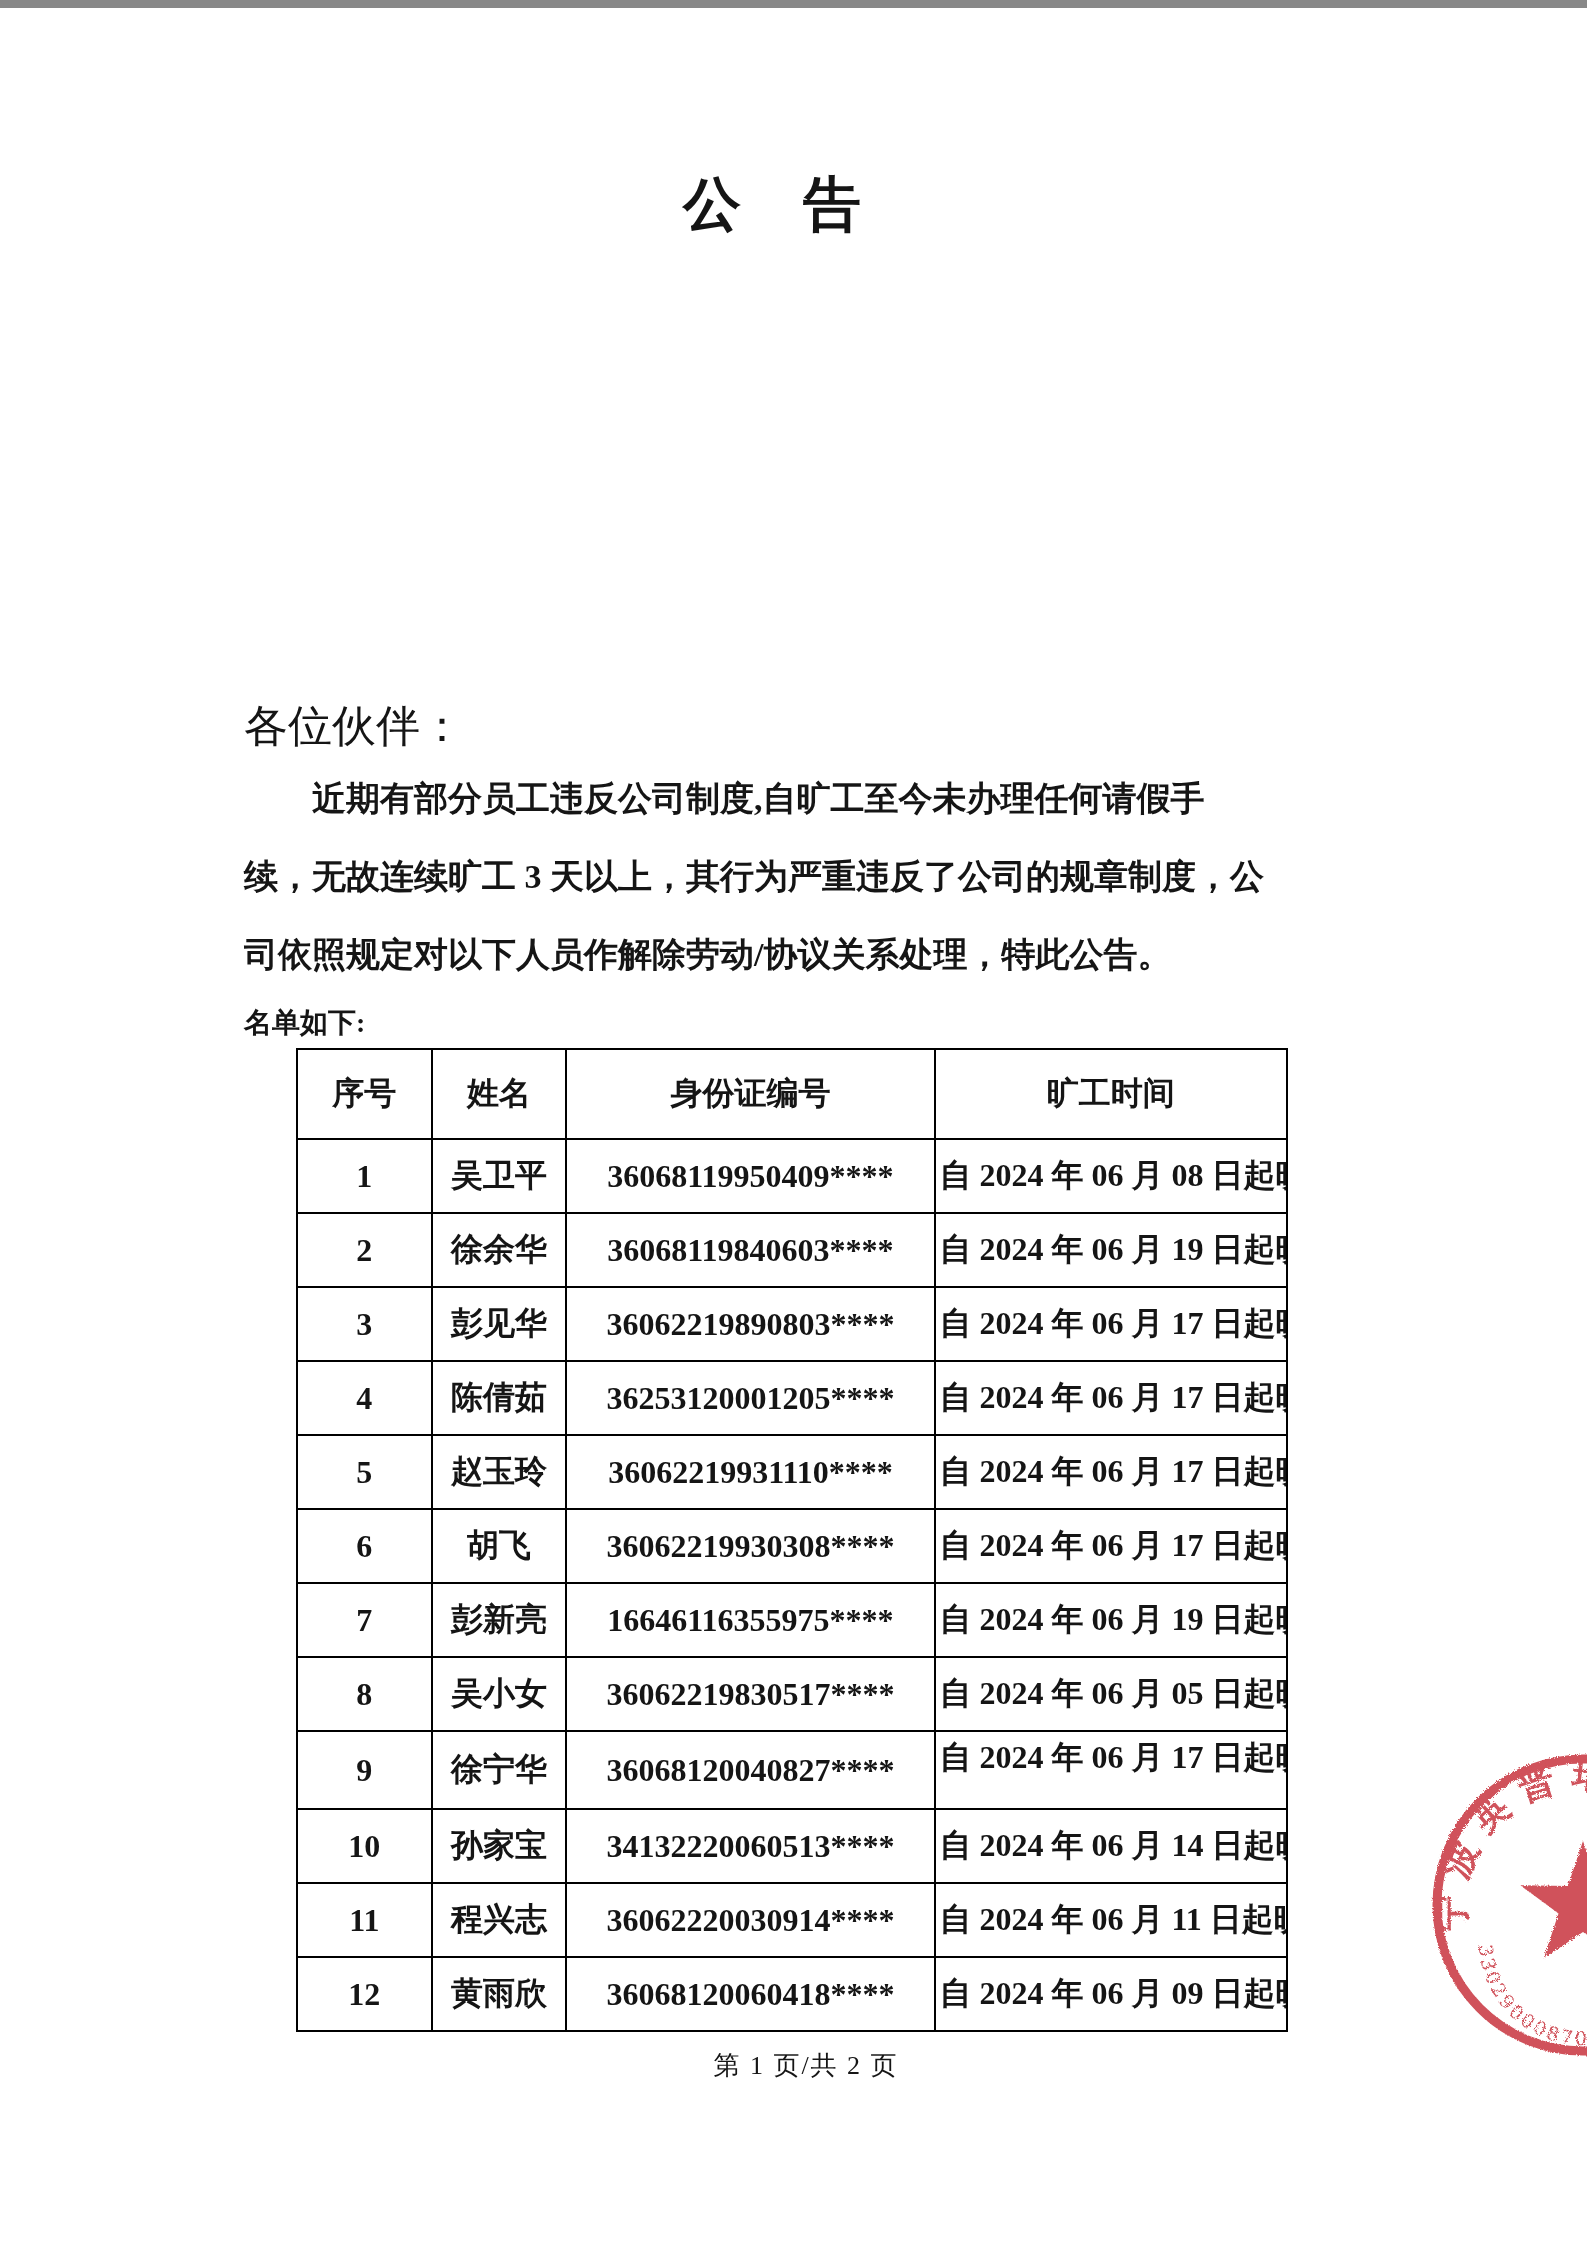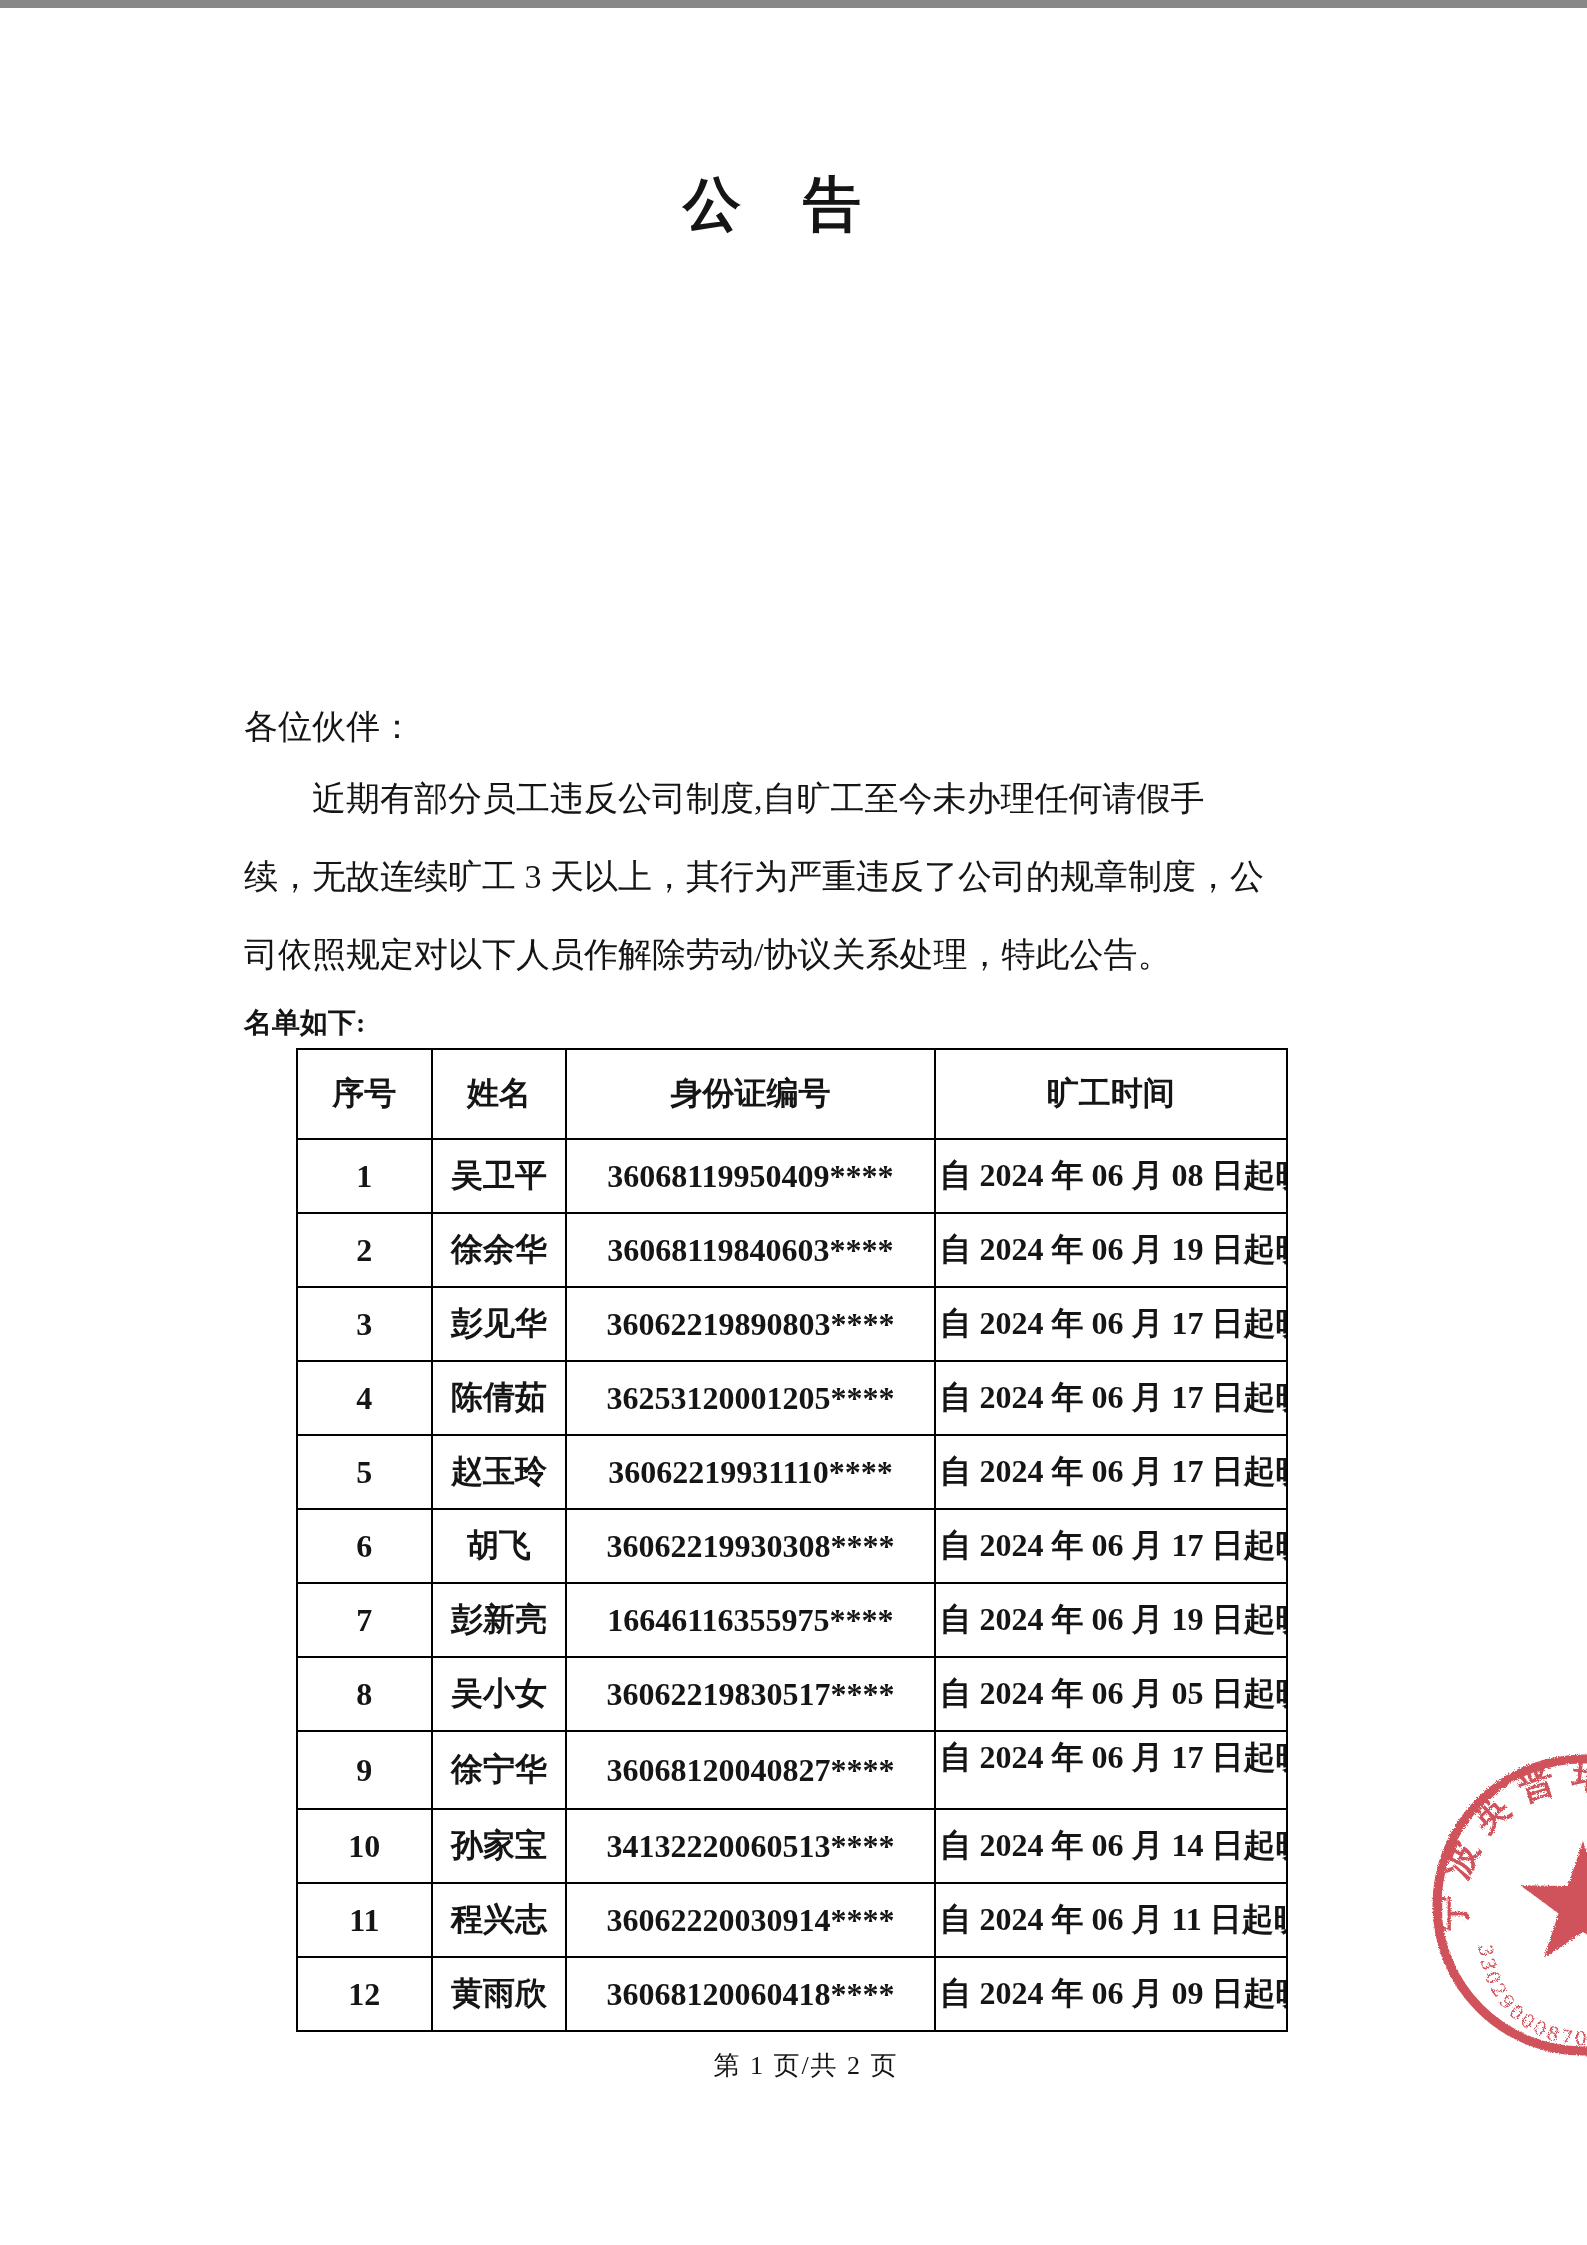--- a/index.html
+++ b/index.html
@@ -16,27 +16,27 @@
     position:absolute;top:158px;left:244px;width:1058px;
     text-align:center;
     font-size:58px;font-weight:bold;letter-spacing:2px;
   }
   .fields{position:absolute;top:368px;left:244px;width:1100px;}
   .field-line{height:78px;line-height:78px;font-size:34px;white-space:nowrap;}
   .field-label{font-weight:bold;}
   .field-value{font-weight:normal;padding-left:6px;}
   .salutation{
     position:absolute;top:680px;left:244px;
-    font-size:34px;line-height:78px;white-space:nowrap;
+    font-size:44px;line-height:78px;white-space:nowrap;
   }
   .body-par{
     position:absolute;top:752px;left:244px;width:1062px;
     font-size:34px;line-height:78px;
   }
-  .body-line{white-space:nowrap;}
+  .body-line{white-space:nowrap;font-weight:bold;}
   .body-line:first-child{text-indent:2em;}
   .list-label{
     position:absolute;top:996px;left:244px;
     font-size:28px;font-weight:bold;white-space:nowrap;
   }
   table.absence{
     position:absolute;top:1040px;left:296px;width:992px;
     border-collapse:collapse;table-layout:fixed;
     font-size:32px;
   }

